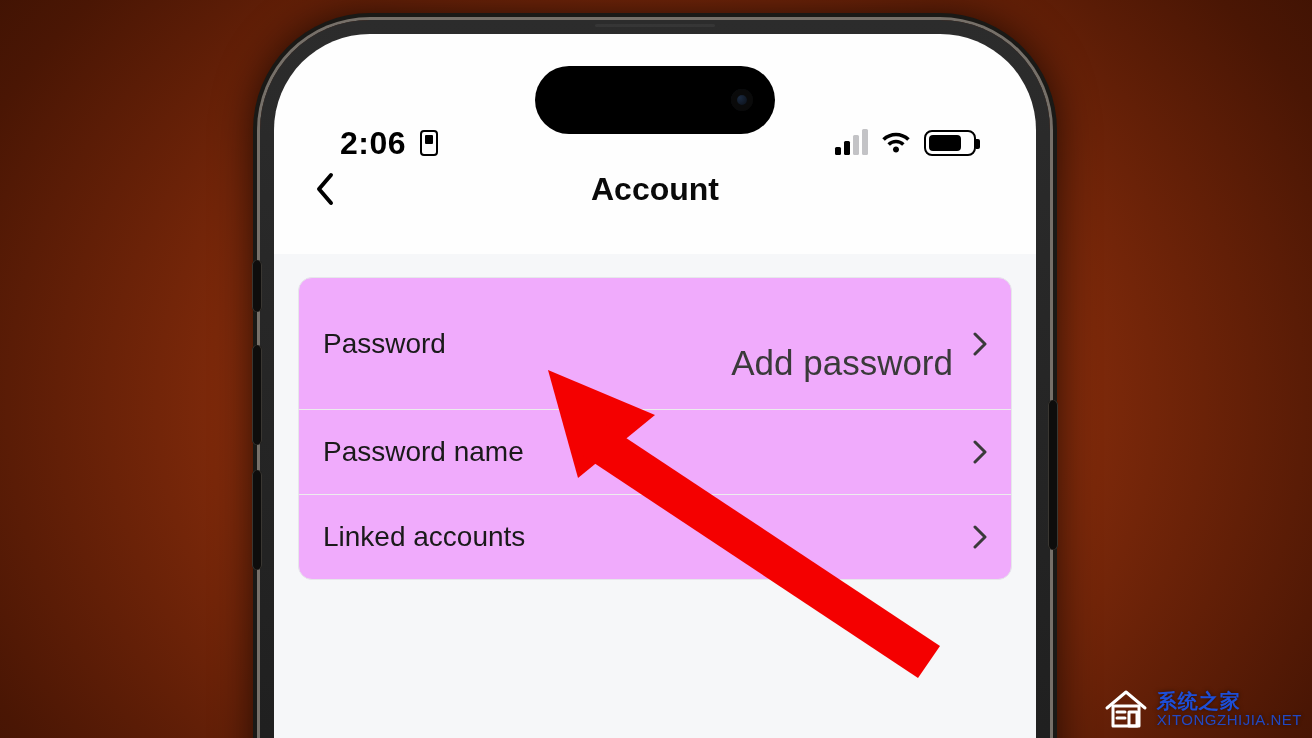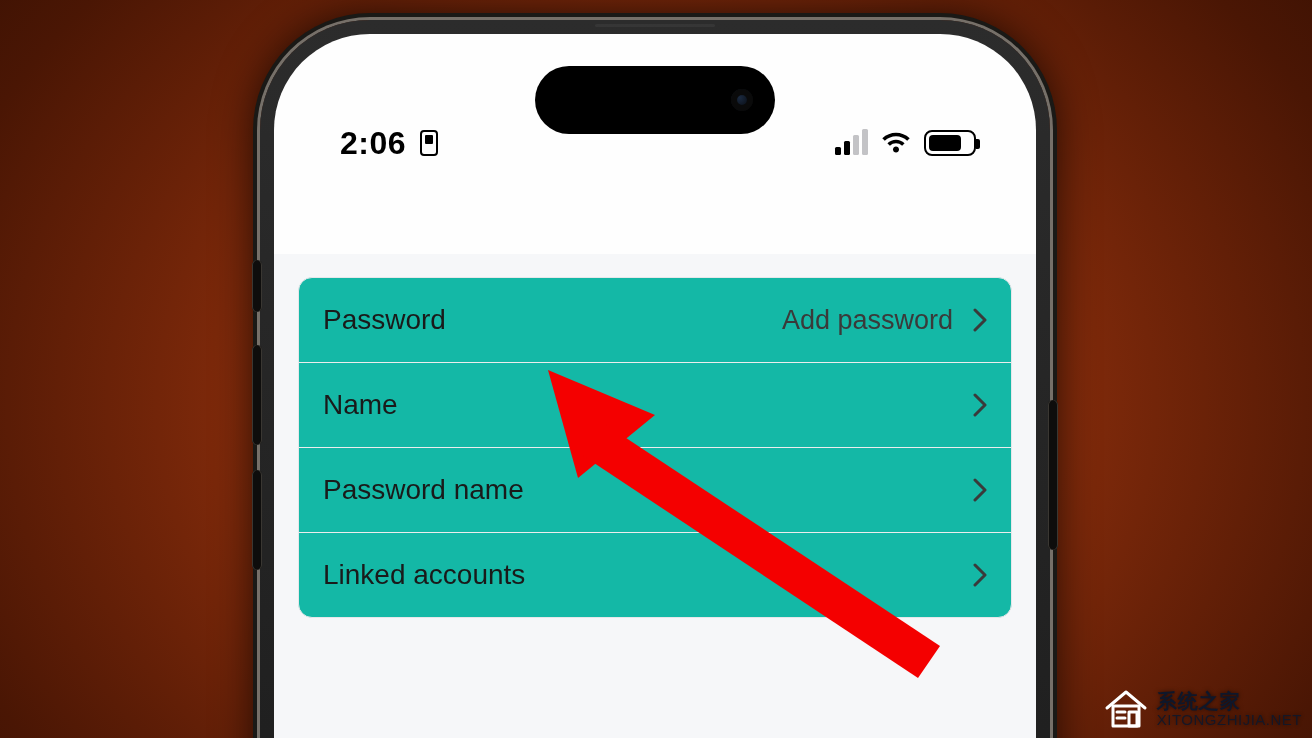--- a/index.html
+++ b/index.html
@@ -132,40 +132,40 @@
 
   
   .content{
     position:absolute;
     top:220px;left:0;right:0;bottom:0;
     background:#f6f7f9;
     border-top:1px solid rgba(0,0,0,0);
     padding:22px 24px 0 24px;
   }
   .list{
-    background:#14b8a6;
+    background:#f0abfc;
     border:1px solid #e6e7ea;
     border-radius:14px;
     overflow:hidden;
   }
   .row{
     display:flex;align-items:center;justify-content:space-between;
     padding:26px 24px;
     font-size:28px;
     color:#1a1a1a;
     border-bottom:1px solid #eceded;
     cursor:pointer;
   }
   .row:last-child{border-bottom:none;}
   .row .left{flex:1;}
   .row .right{
     display:flex;align-items:center;gap:20px;
     color:#3a3a3a;
   }
-  .row .value{font-size:27px;}
+  .row .value{font-size:35px;margin-top:39px;}
   .chev svg{display:block;}
 
   
   .annotation-arrow{
     position:absolute;
     left:430px;top:350px;
     width:560px;height:340px;
     z-index:80;
     pointer-events:none;
   }
@@ -177,21 +177,21 @@
   .btn-vol1{left:-8px;top:325px;width:10px;height:100px;}
   .btn-vol2{left:-8px;top:450px;width:10px;height:100px;}
   .btn-silent{left:-8px;top:240px;width:10px;height:52px;}
 
   
   .watermark{
     position:absolute;
     right:10px;bottom:6px;
     display:flex;align-items:center;gap:8px;
     z-index:600;
-    color:#0f172a;
+    color:#1d4ed8;
     text-shadow:0 0 4px rgba(0,0,0,.6);
     font-family:"Microsoft YaHei","PingFang SC",sans-serif;
   }
   .wm-logo{
     width:46px;height:46px;position:relative;
   }
   .wm-logo svg{display:block}
   .wm-text{line-height:1.05;}
   .wm-text .t1{font-size:20px;font-weight:700;letter-spacing:1px;}
   .wm-text .t2{font-size:15px;letter-spacing:.5px;opacity:.9;}
@@ -228,47 +228,45 @@
             <path d="M2.3 7.2C9.9-.2 22.1-.2 29.7 7.2l-2.5 2.5C21-2.1 11-2.1 4.8 9.7z" fill="#000" opacity="0"></path>
             <path d="M2.3 7.2C9.9-.2 22.1-.2 29.7 7.2l-2.5 2.5C21 3.7 11 3.7 4.8 9.7z" fill="#000"></path>
           </svg>
         </span>
         <span class="battery">
             <span class="fill"></span>
           </span>
       </div>
     </div>
 
+    <div class="navbar">
+      <div class="back">
+        <svg width="20" height="34" viewBox="0 0 20 34">
+          <polyline points="16,3 4,17 16,31" fill="none" stroke="#000" stroke-width="4" stroke-linecap="round" stroke-linejoin="round"></polyline>
+        </svg>
+      </div>
+      <div class="title">Account</div>
+    </div>
 
     <div class="content">
       <div class="list">
 
         <div class="row">
           <div class="left">Password</div>
           <div class="right">
             <span class="value">Add password</span>
             <span class="chev">
               <svg width="14" height="24" viewBox="0 0 14 24">
                   <polyline points="2,2 12,12 2,22" fill="none" stroke="#3a3a3a" stroke-width="3" stroke-linecap="round" stroke-linejoin="round"></polyline>
                 </svg>
             </span>
           </div>
         </div>
 
 
-        <div class="row">
-          <div class="left">Name</div>
-          <div class="right">
-            <span class="chev">
-              <svg width="14" height="24" viewBox="0 0 14 24">
-                  <polyline points="2,2 12,12 2,22" fill="none" stroke="#3a3a3a" stroke-width="3" stroke-linecap="round" stroke-linejoin="round"></polyline>
-                </svg>
-            </span>
-          </div>
-        </div>
 
         <div class="row">
           <div class="left">Password name</div>
           <div class="right">
             <span class="chev">
               <svg width="14" height="24" viewBox="0 0 14 24">
                   <polyline points="2,2 12,12 2,22" fill="none" stroke="#3a3a3a" stroke-width="3" stroke-linecap="round" stroke-linejoin="round"></polyline>
                 </svg>
             </span>
           </div>

